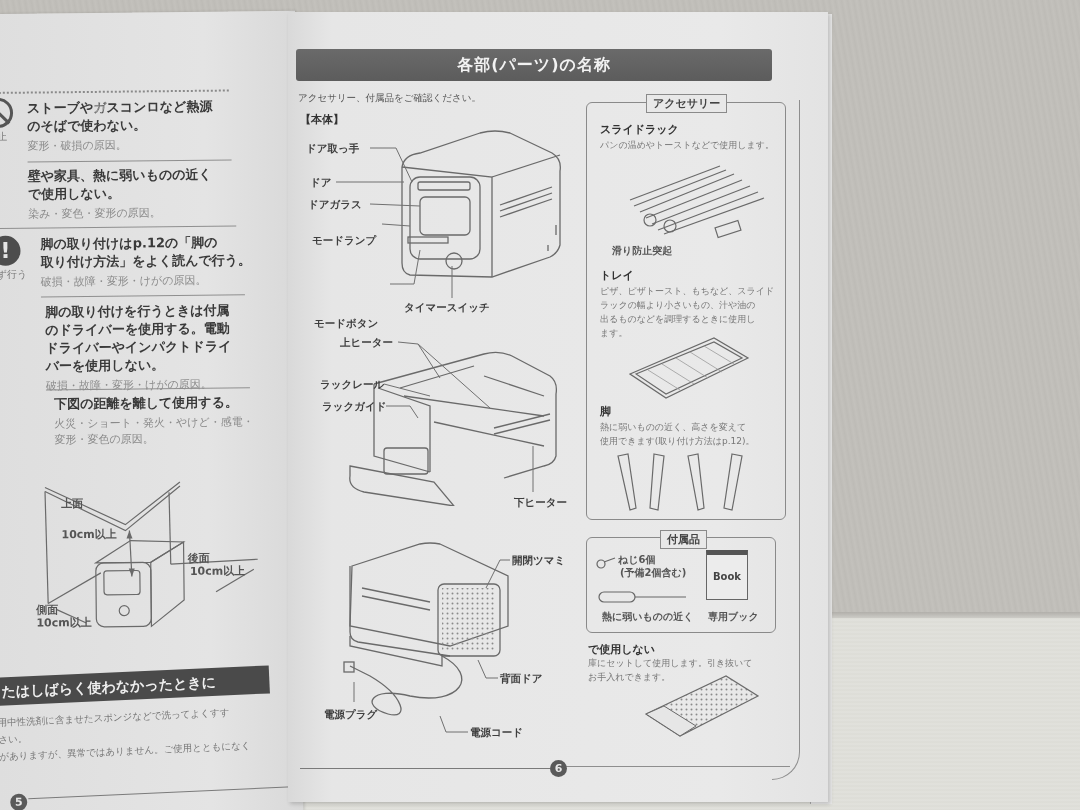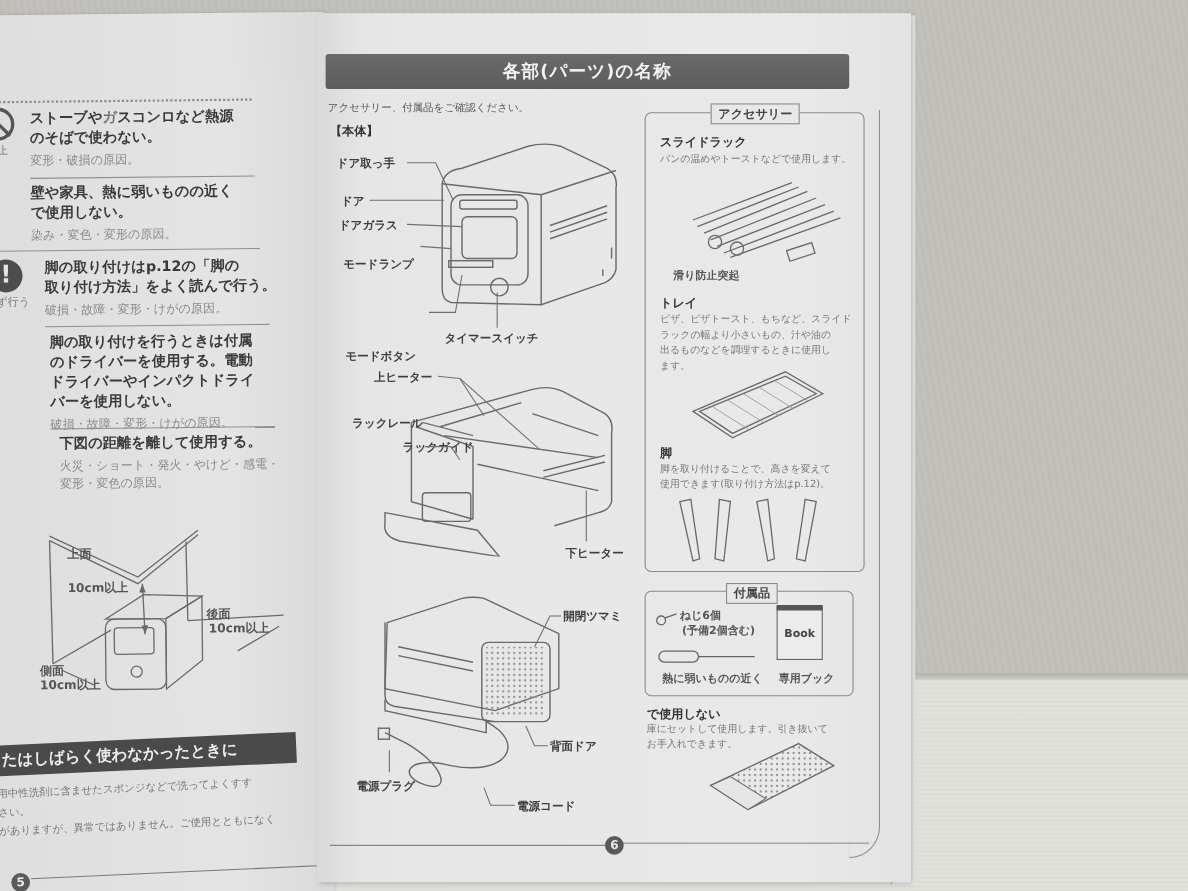--- a/index.html
+++ b/index.html
@@ -304,21 +304,21 @@
       <line x1="60" y1="60" x2="200" y2="80"></line>
       <line x1="90" y1="86" x2="200" y2="110"></line>
       <line x1="140" y1="40" x2="200" y2="60"></line>
       <line x1="150" y1="92" x2="206" y2="78"></line>
       <line x1="150" y1="98" x2="206" y2="84"></line>
     </g>
   </svg>
 </div>
 <div class="callout" style="left:340px;top:336px;">上ヒーター</div>
 <div class="callout" style="left:320px;top:378px;">ラックレール</div>
-<div class="callout" style="left:322px;top:400px;margin-left:44px;">ラックガイド</div>
+<div class="callout" style="left:322px;top:400px;">ラックガイド</div>
 <div class="callout" style="left:514px;top:496px;">下ヒーター</div>
 <svg style="position:absolute;left:0;top:0;" width="1080" height="810">
   <g fill="none" stroke="#707070" stroke-width="1">
     <polyline points="398,342 418,344 440,378"></polyline>
     <line x1="418" y1="344" x2="490" y2="408"></line>
     <line x1="384" y1="384" x2="430" y2="396"></line>
     <polyline points="386,406 410,406 418,418"></polyline>
     <line x1="533" y1="492" x2="533" y2="446"></line>
   </g>
 </svg>
@@ -395,21 +395,21 @@
       <line x1="38" y1="32" x2="70" y2="52"></line>
       <line x1="52" y1="26" x2="84" y2="46"></line>
       <line x1="66" y1="20" x2="98" y2="40"></line>
       <line x1="80" y1="14" x2="110" y2="32"></line>
     </g>
   </svg>
 </div>
 
 <div class="acc-item-title" style="left:600px;top:404px;">脚</div>
 <div class="acc-item-desc" style="left:600px;top:420px;">
-  <div>脚を取り付けることで、高さを変えて</div>
+  <div>熱に弱いものの近く、高さを変えて</div>
   <div>使用できます(取り付け方法はp.12)。</div>
 </div>
 <div class="diagram" style="left:612px;top:452px;">
   <svg width="150" height="60" viewBox="0 0 150 60">
     <g fill="none" stroke="#6a6a6a" stroke-width="1.2">
       <polygon points="6,4 16,2 24,56 18,58"></polygon>
       <polygon points="42,2 52,4 46,58 38,56"></polygon>
       <polygon points="76,4 86,2 92,56 86,58"></polygon>
       <polygon points="120,2 130,4 120,58 112,56"></polygon>
     </g>

